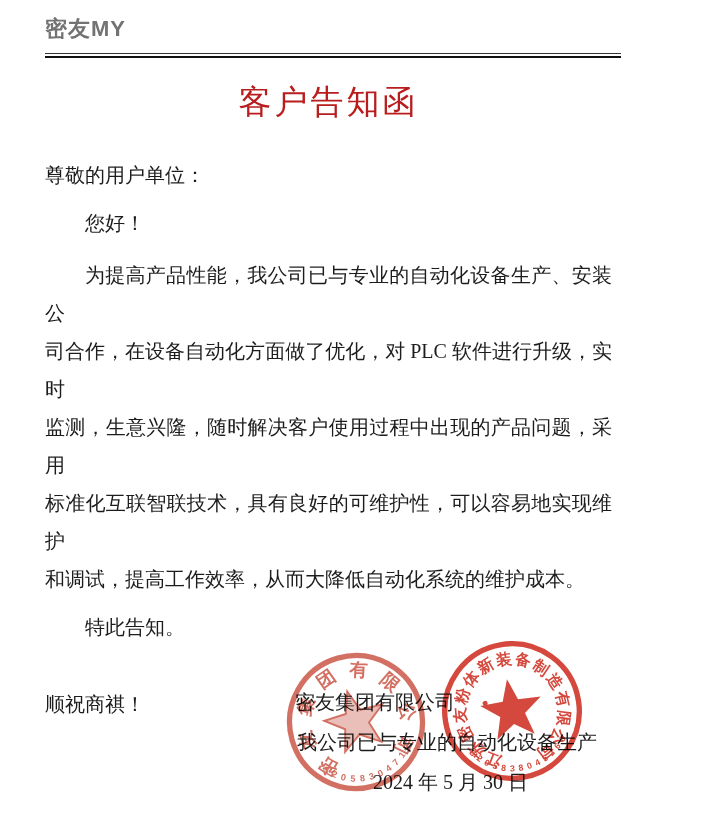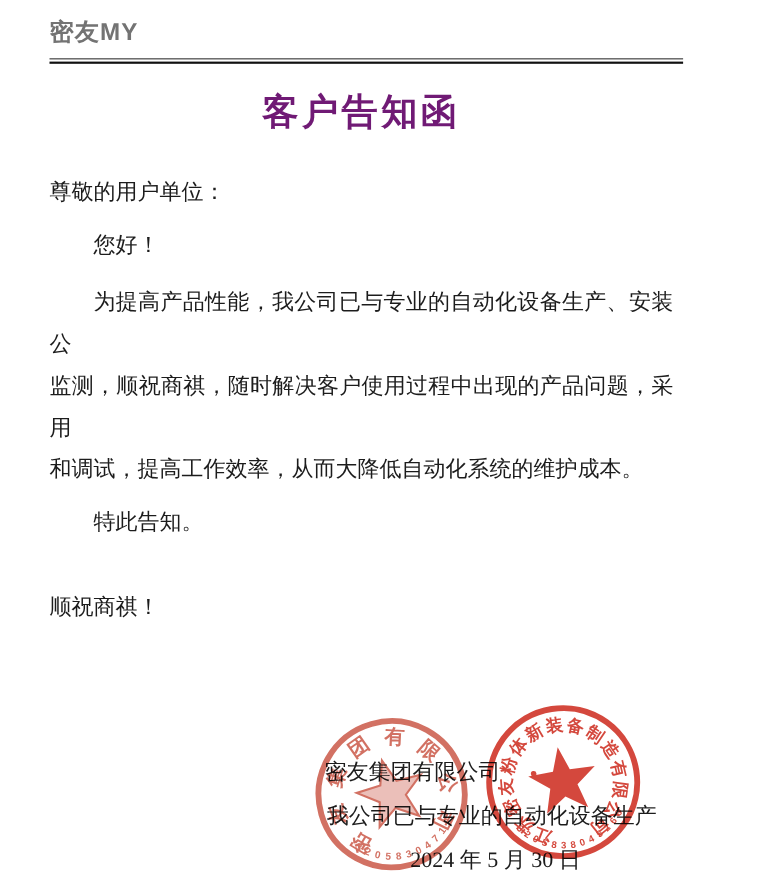--- a/index.html
+++ b/index.html
@@ -9,22 +9,22 @@
   }
   .header{padding:16px 45px 0 45px;}
   .logo{
     font-family:"Liberation Sans","DejaVu Sans",sans-serif;
     font-weight:bold;font-size:22px;line-height:26px;color:#737373;letter-spacing:1px;
   }
   .rule{margin:11px 80px 0 45px;height:2px;border-top:1px solid #333;border-bottom:2px solid #111;}
   .content{margin-left:45px;width:567px;}
   .doc-title{
     font-family:"Liberation Sans","DejaVu Sans",sans-serif;
-    font-weight:700;font-size:33px;line-height:44px;letter-spacing:3px;
-    text-align:center;margin:22px 0 0 0;color:#701a75;
+    font-weight:400;font-size:33px;line-height:44px;letter-spacing:3px;
+    text-align:center;margin:22px 0 0 0;color:#b91c1c;
   }
   .line{font-size:20px;line-height:38px;white-space:nowrap;}
   .wrapline{font-size:20px;line-height:38px;}
   .just{text-align:justify;text-align-last:justify;white-space:normal;}
   .indent{text-indent:40px;}
   .bold{font-weight:bold;}
   .mt-salutation{margin-top:32px;}
   .mt-greeting{margin-top:10px;}
   .mt-para1{margin-top:14px;}
   .mt-thanks{margin-top:10px;}
@@ -48,21 +48,23 @@
 <div class="rule"></div>
 
 <div class="content">
   <h1 class="doc-title">客户告知函</h1>
 
   <div class="line mt-salutation">尊敬的用户单位：</div>
   <div class="line indent mt-greeting">您好！</div>
 
   <div class="mt-para1">
     <div class="wrapline just indent">为提高产品性能，我公司已与专业的自动化设备生产、安装公</div>
-    <div class="wrapline just">监测，顺祝商祺，随时解决客户使用过程中出现的产品问题，采用</div>
+    <div class="wrapline just">司合作，在设备自动化方面做了优化，对 PLC 软件进行升级，实时</div>
+    <div class="wrapline just">监测，生意兴隆，随时解决客户使用过程中出现的产品问题，采用</div>
+    <div class="wrapline just">标准化互联智联技术，具有良好的可维护性，可以容易地实现维护</div>
     <div class="wrapline">和调试，提高工作效率，从而大降低自动化系统的维护成本。</div>
   </div>
 
   <div class="mt-thanks">
   </div>
 
   <div class="line indent mt-notice">特此告知。</div>
   <div class="line mt-closing">顺祝商祺！</div>
 </div>
 

